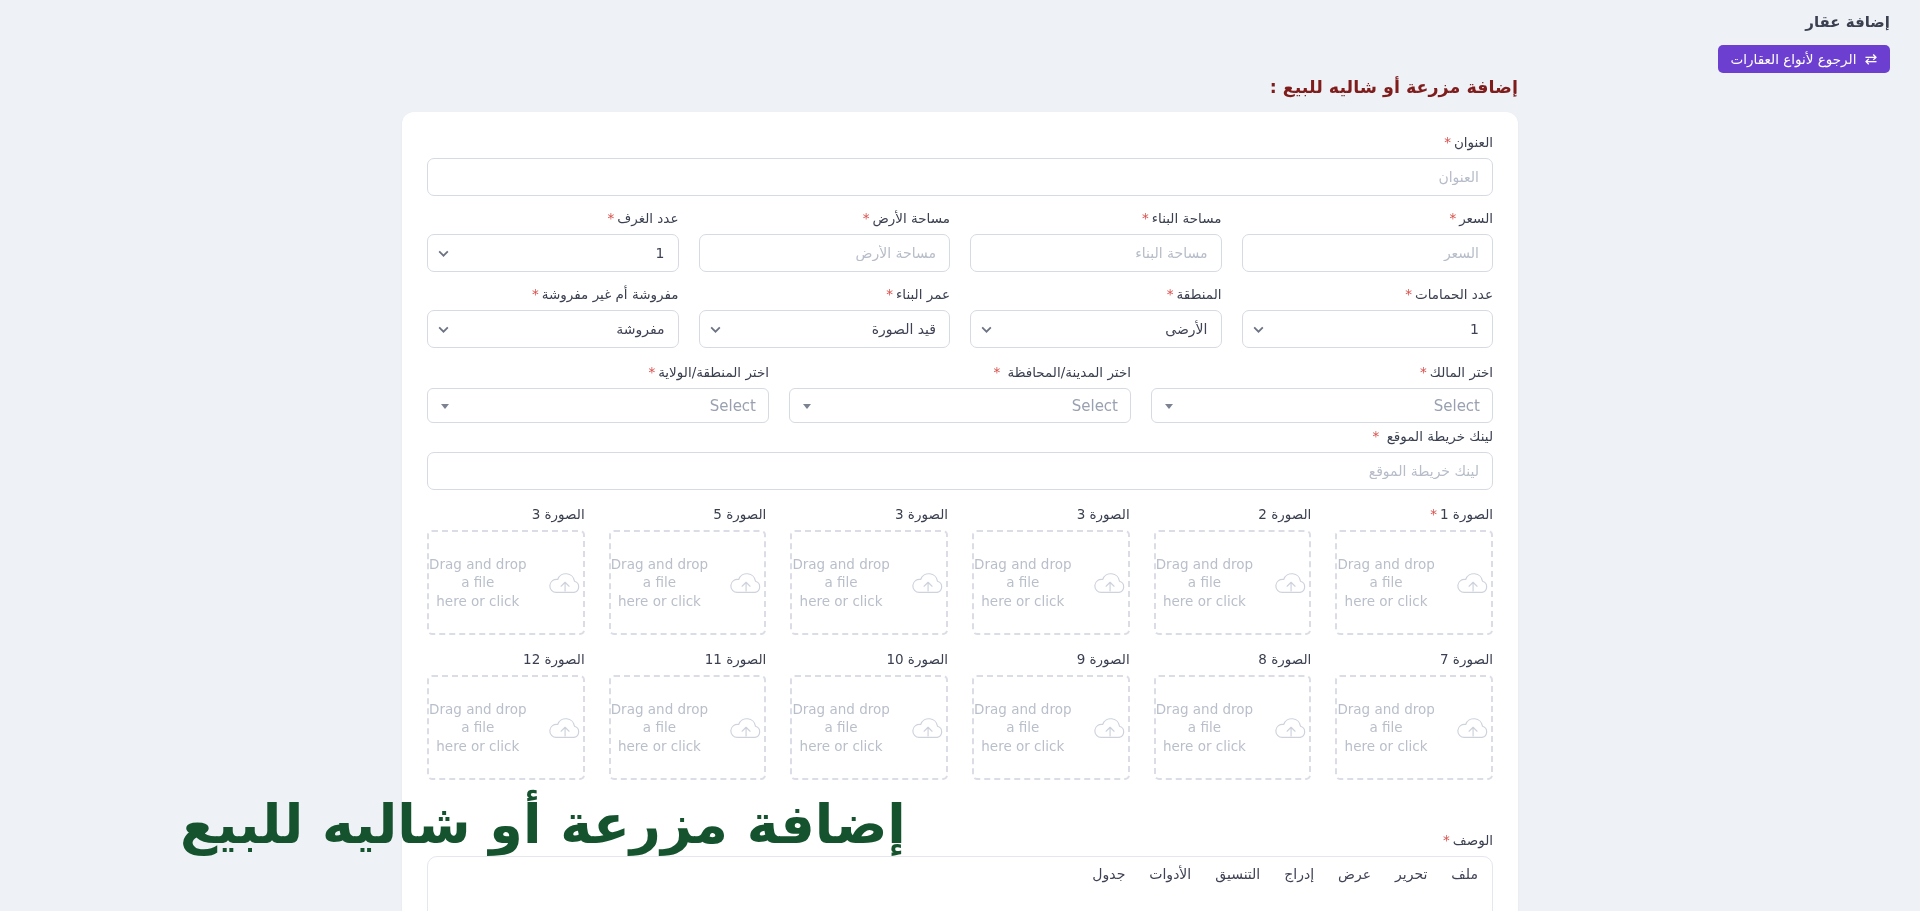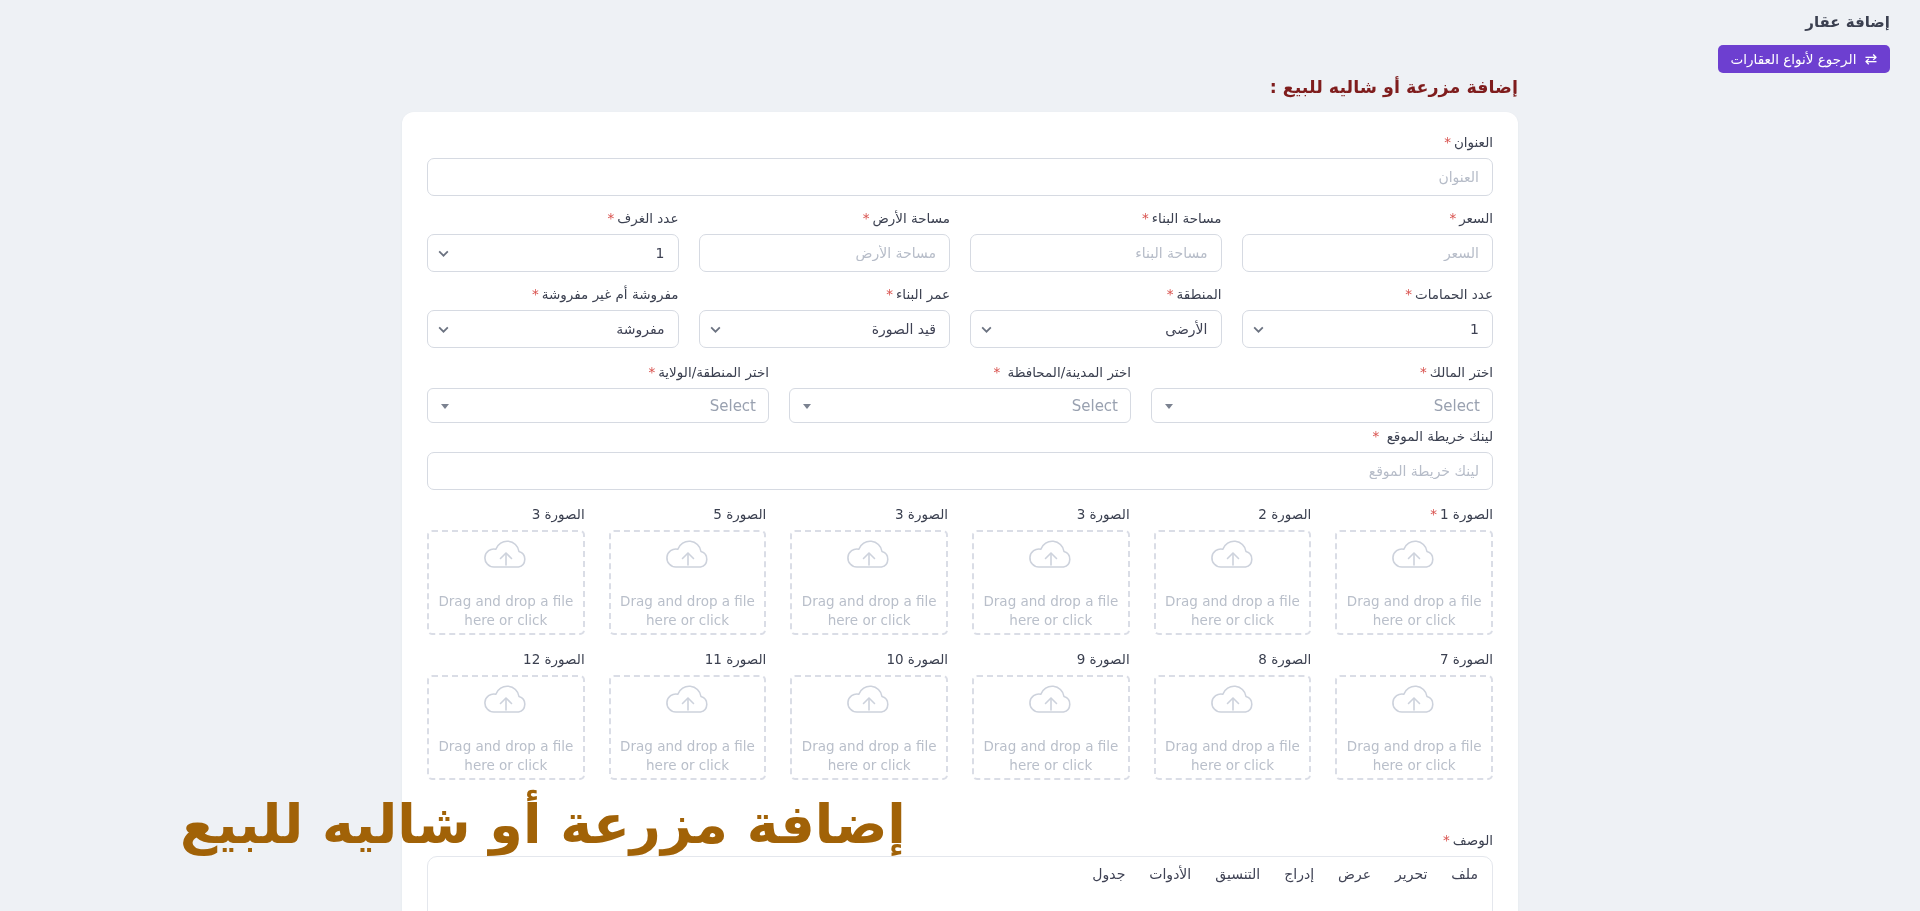--- a/index.html
+++ b/index.html
@@ -68,42 +68,42 @@
     position: absolute; left: 13px; top: 15px;
     width: 0; height: 0;
     border-left: 4.5px solid transparent;
     border-right: 4.5px solid transparent;
     border-top: 5.5px solid #7b8290;
   }
   .grid6 { display: grid; grid-template-columns: repeat(6, 1fr); gap: 24px; margin-top: 16px; }
   .upload-box {
     height: 105px;
     border: 2px dashed #dadde6; border-radius: 5px;
-    display: flex; flex-direction: column; align-items: center; justify-content: center;
+    display: flex; flex-direction: row; align-items: center; justify-content: center;
     gap: 20px; background: #fff; cursor: pointer;
   }
   .cloud-icon { width: 50px; height: 36px; display: block; }
   .drop-text {
     direction: ltr; text-align: center;
     color: #b9bfca; font-size: 13.5px; line-height: 1.35;
   }
   .desc-block { margin-top: 52px; }
   .editor {
     margin-top: 2px;
     border: 1px solid #e4e7ed; border-radius: 10px;
     background: #fff; height: 120px; overflow: hidden;
   }
   .editor-menubar {
     display: flex; gap: 24px; padding: 9px 14px 7px;
     font-size: 14px; color: #3f4254;
   }
   .editor-menu-item { cursor: pointer; }
   .watermark {
     position: absolute; left: 180px; top: 793px;
-    font-size: 54px; font-weight: 800; color: #a16207;
+    font-size: 54px; font-weight: 800; color: #14532d;
     letter-spacing: -1px; z-index: 5; white-space: nowrap;
   }
 </style>
 </head>
 <body>
 
 <div class="topbar">
   <div class="page-title">إضافة عقار</div>
   <div>
     <button class="back-btn">

